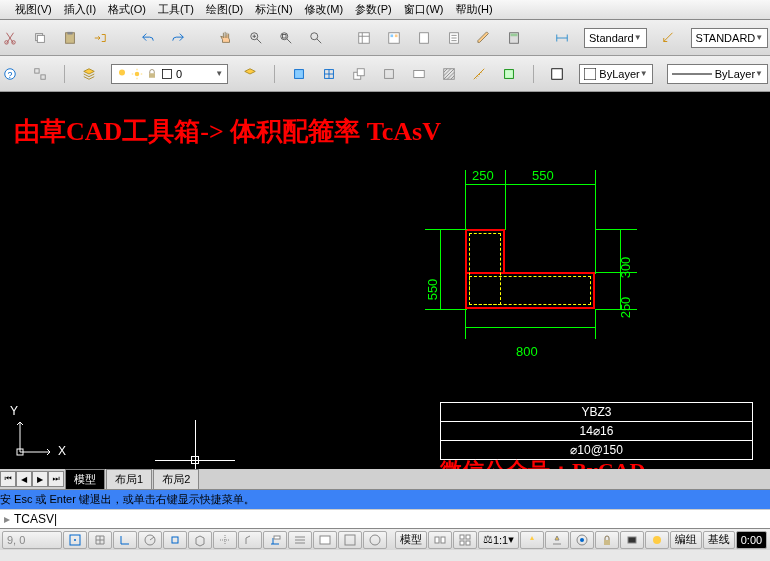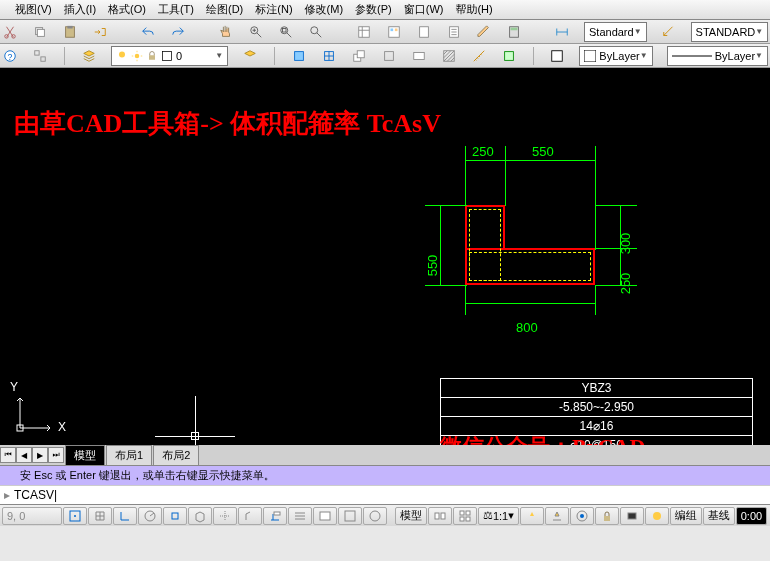--- a/index.html
+++ b/index.html
@@ -1,40 +1,40 @@
 <!DOCTYPE html>
 <html><head>
 <meta charset="utf-8">
 <style>
 *{box-sizing:border-box;margin:0;padding:0;font-family:"Microsoft YaHei",SimSun,sans-serif}
 body{width:770px;height:561px;background:#e8e8e8;overflow:hidden;font-size:11px;color:#000}
 .menubar{display:flex;align-items:center;background:linear-gradient(#f8f8f8,#e0e0e0);height:20px;padding:0 9px;border-bottom:1px solid #888}
 .menubar span{padding:2px 6px;cursor:default}
-.toolbar{display:flex;align-items:center;background:linear-gradient(#f0f0f0,#d8d8d8);height:24px;padding:7px 2px;gap:14px;border-bottom:1px solid #999}
+.toolbar{display:flex;align-items:center;background:linear-gradient(#f0f0f0,#d8d8d8);height:36px;padding:7px 2px;gap:14px;border-bottom:1px solid #999}
 .tbtn{width:20px;height:20px;display:flex;align-items:center;justify-content:center;border:1px solid transparent;border-radius:2px}
 .tbtn svg{width:14px;height:14px}
 .sep{width:1px;height:18px;background:#aaa;margin:0 2px}
 .combo{height:20px;background:#fff;border:1px solid #7a7a7a;display:flex;align-items:center;padding:0 4px;font-size:11px}
 .combo .arr{margin-left:auto;font-size:8px;color:#555}
 .canvas{position:relative;width:770px;height:397px;background:#000;overflow:hidden}
 .overlay-text{position:absolute;color:#f00;font-size:26px;font-family:SimSun,serif;font-weight:bold}
 .dims{position:absolute;color:#0f0;font-size:13px;font-family:Arial}
 .dim-line{position:absolute;background:#0f0}
 .shape-red{position:absolute;border:2px solid #f00;background:#000}
 .shape-yellow{position:absolute;border:1px solid #ff0}
 .table{position:absolute;left:440px;top:310px;width:313px;border:1px solid #fff;color:#fff;font-size:12px;text-align:center}
 .table div{border-top:1px solid #fff;padding:2px 0}
 .wm{position:absolute;color:#f00;font-size:22px;font-family:SimSun;font-weight:bold}
 .ucs{position:absolute;left:10px;bottom:25px;color:#fff}
 .tabs{position:absolute;left:0;bottom:0;height:20px;display:flex;align-items:center;background:#d0d0d0;width:100%;font-size:11px}
 .tabs .nav{display:flex;gap:0}
 .tabs .nav div{width:16px;height:16px;border:1px solid #888;background:#eee;display:flex;align-items:center;justify-content:center;font-size:8px}
 .tab{padding:2px 8px;background:#ddd;border:1px solid #888;border-bottom:none;margin-left:1px}
 .tab.active{background:#000;color:#fff}
-.cmdarea{background:#c4b5fd;font-size:11px;padding:2px 20px;border-top:1px solid #888}
+.cmdarea{background:#3b82f6;font-size:11px;padding:2px 0;border-top:1px solid #888}
 .cmdline{display:flex;align-items:center;background:#fff;border-top:1px solid #ccc;padding:2px 4px;font-size:12px}
 .statusbar{display:flex;align-items:center;height:22px;background:linear-gradient(#f0f0f0,#d8d8d8);border-top:1px solid #888;font-size:11px;gap:1px;padding:0 2px}
 .sbtn{height:18px;padding:8px 4px;border:1px solid #aaa;background:linear-gradient(#f4f4f4,#ddd);display:flex;align-items:center;border-radius:2px}
 .cursor-cross{position:absolute;pointer-events:none}
 .cursor-cross .h{position:absolute;width:80px;height:1px;background:#fff;left:-40px}
 .cursor-cross .v{position:absolute;width:1px;height:80px;background:#fff;top:-40px}
 .cursor-cross .box{position:absolute;width:8px;height:8px;border:1px solid #fff;left:-4px;top:-4px}
 </style>
 </head>
 <body>
@@ -266,21 +266,21 @@
     </div>
   <div class="combo" style="width:100px"><svg width="12" height="12">
         <rect width="12" height="12" fill="#fff" stroke="#000"></rect>
       </svg>&nbsp;<span>ByLayer</span><span class="arr">▼</span></div>
   <div class="combo" style="width:140px"><svg width="40" height="6">
         <line x1="0" y1="3" x2="40" y2="3" stroke="#000"></line>
       </svg>&nbsp;<span>ByLayer</span><span class="arr">▼</span></div>
 </div>
 
 <div class="canvas">
-  <div class="overlay-text" style="left:14px;top:38px">由草CAD工具箱-&gt; 体积配箍率  TcAsV</div>
+  <div class="overlay-text" style="left:14px;top:22px">由草CAD工具箱-&gt; 体积配箍率  TcAsV</div>
 
   <div class="shape-red" style="left:465px;top:137px;width:40px;height:80px"></div>
   <div class="shape-red" style="left:465px;top:180px;width:130px;height:37px"></div>
   <div class="shape-yellow" style="left:469px;top:141px;width:32px;height:72px;border-style:dashed"></div>
   <div class="shape-yellow" style="left:469px;top:184px;width:122px;height:29px;border-style:dashed"></div>
 
   <div class="dim-line" style="left:465px;top:92px;width:40px;height:1px"></div>
   <div class="dim-line" style="left:505px;top:92px;width:90px;height:1px"></div>
   <div class="dim-line" style="left:465px;top:78px;width:1px;height:60px"></div>
   <div class="dim-line" style="left:505px;top:78px;width:1px;height:60px"></div>
@@ -301,21 +301,20 @@
   <div class="dims" style="left:615px;top:168px;transform:rotate(-90deg)">300</div>
   <div class="dims" style="left:615px;top:208px;transform:rotate(-90deg)">250</div>
 
   <div class="dim-line" style="left:465px;top:235px;width:130px;height:1px"></div>
   <div class="dim-line" style="left:465px;top:217px;width:1px;height:30px"></div>
   <div class="dim-line" style="left:595px;top:217px;width:1px;height:30px"></div>
   <div class="dims" style="left:516px;top:252px">800</div>
 
   <div class="table">
     <div style="border-top:none">YBZ3</div>
-    <div>-5.850~-2.950</div>
     <div>14⌀16</div>
     <div>⌀10@150</div>
   </div>
 
   <div class="ucs">
     <svg width="50" height="50" viewBox="0 0 50 50">
         <path d="M10 40V10M10 40h30M7 13l3-3 3 3M37 37l3 3-3 3" stroke="#fff" fill="none"></path>
         <rect x="7" y="37" width="6" height="6" fill="none" stroke="#fff"></rect>
       </svg>
     <div style="position:absolute;left:0;top:-8px;color:#fff;font-size:12px">Y</div>

